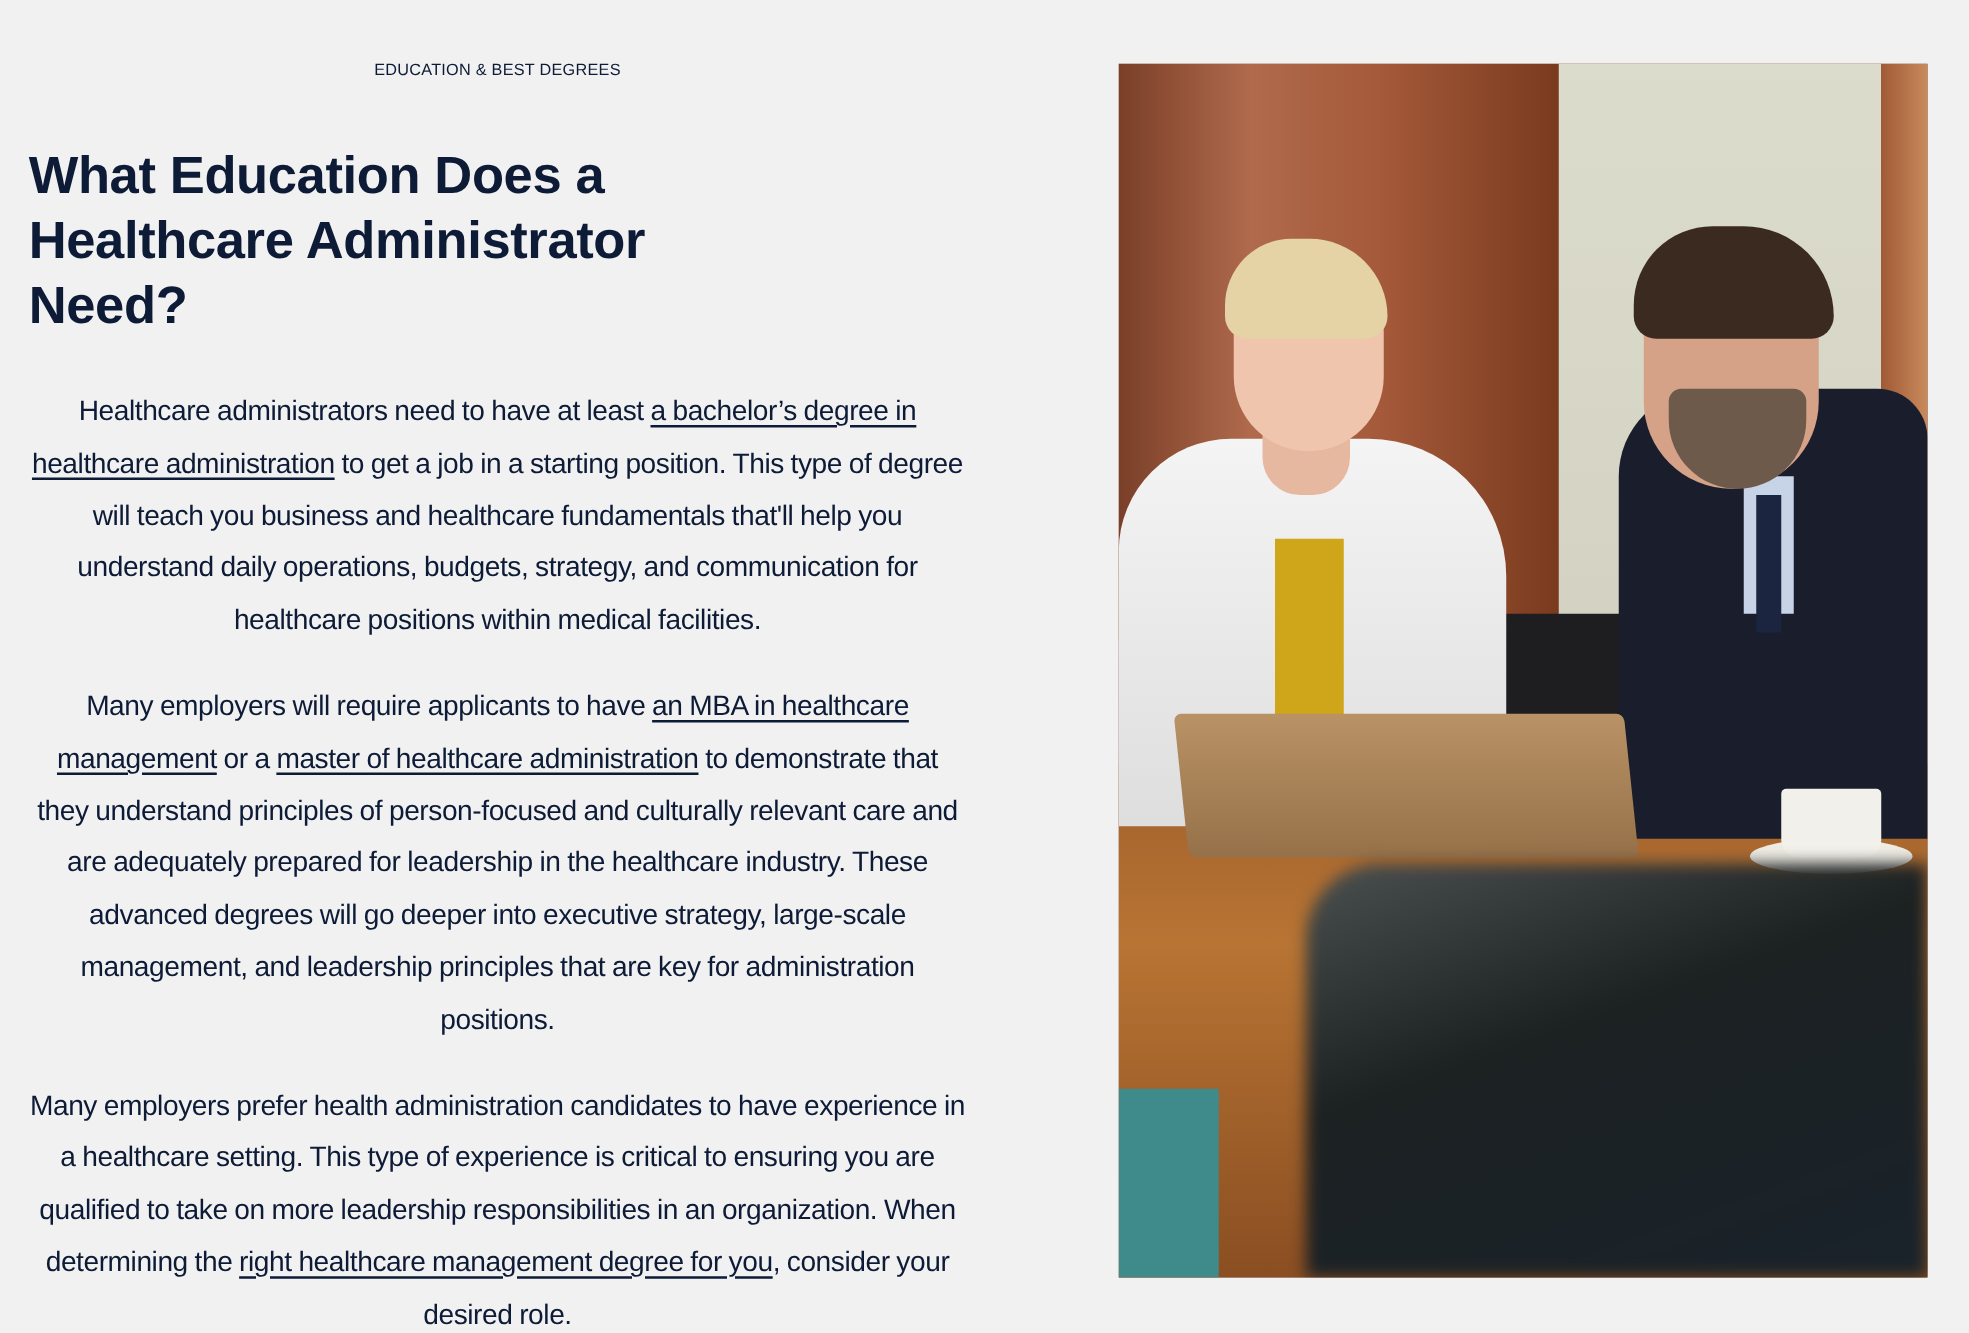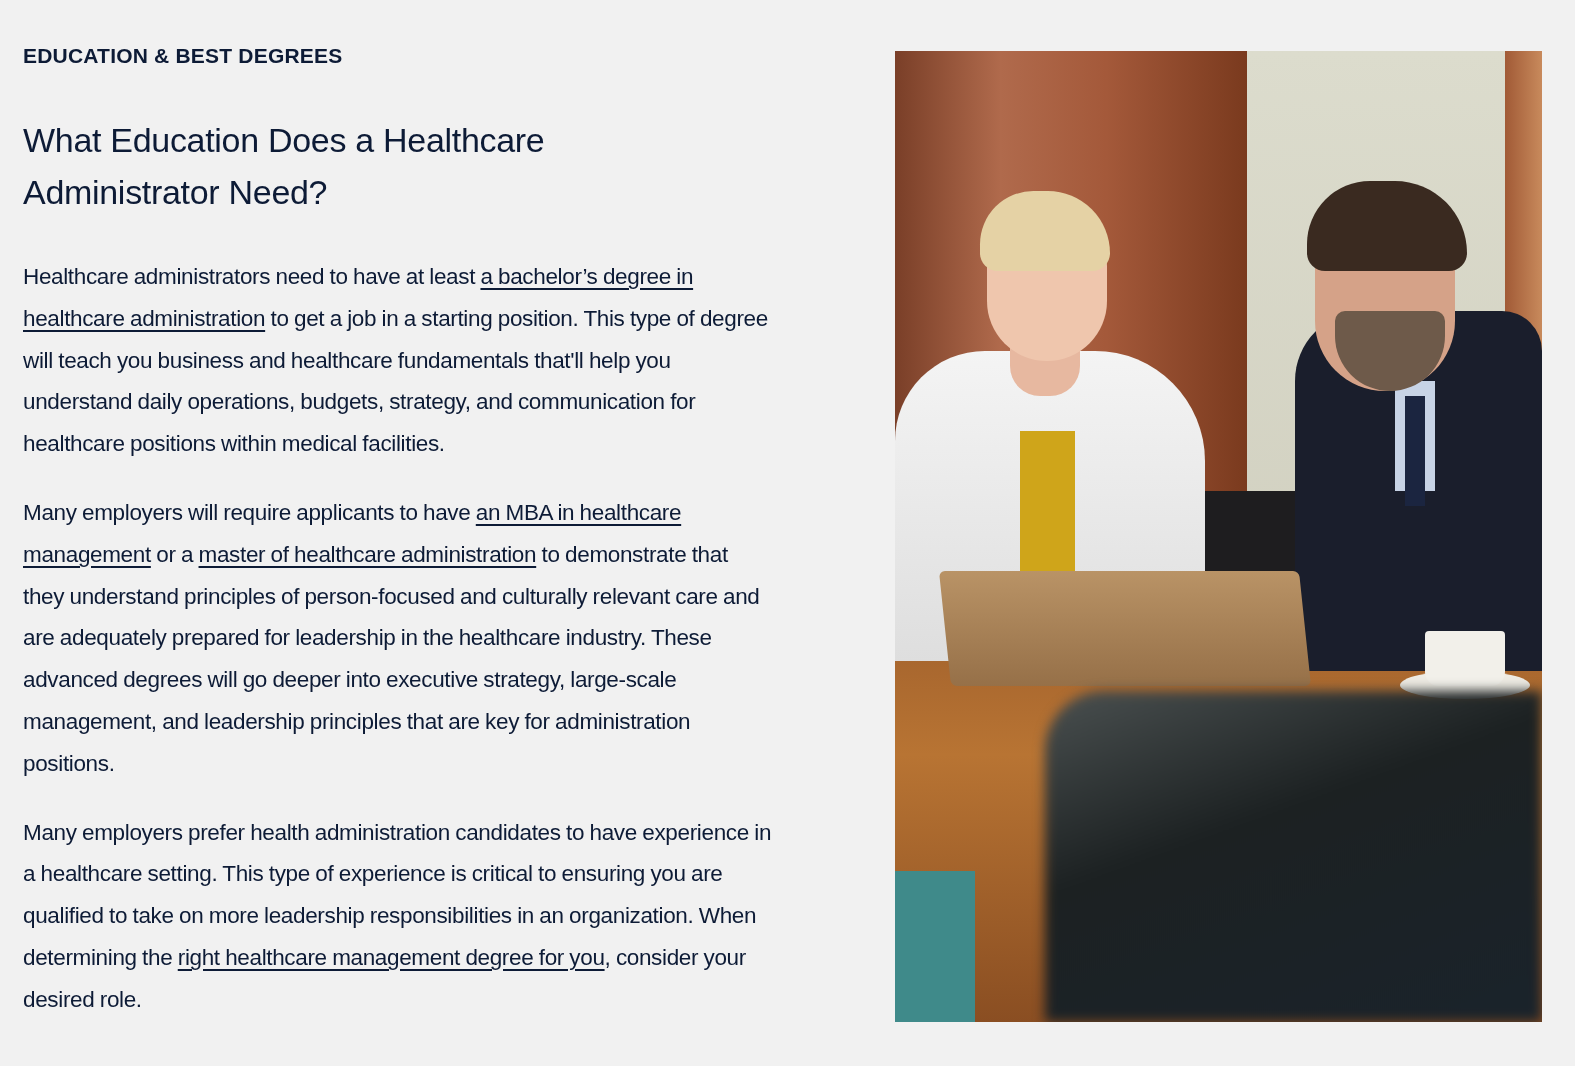--- a/index.html
+++ b/index.html
@@ -7,30 +7,30 @@
     width: 1575px; height: 1066px; overflow: hidden;
     background: #f1f1f1;
     font-family: "Liberation Sans", "DejaVu Sans", sans-serif;
     color: #0d1b36;
     position: relative;
   }
   .text-col {
     position: absolute; left: 23px; top: 40px; width: 750px;
   }
   .eyebrow {
-    font-size: 21px; font-weight: 700; letter-spacing: 0.2px;
-    margin: 0; line-height: 32px; text-transform: uppercase;
+    font-size: 13px; font-weight: 400; letter-spacing: 0.2px;
+    margin: 0; line-height: 32px; text-transform: uppercase; text-align: center;
   }
   .title {
-    font-size: 34px; font-weight: 400; line-height: 52px;
+    font-size: 42px; font-weight: 700; line-height: 52px;
     margin: 42px 0 38px 0; letter-spacing: -0.3px; width: 580px;
   }
   .para {
     font-size: 22.5px; line-height: 41.8px; margin: 0 0 27px 0;
-    letter-spacing: -0.35px; word-spacing: -0.5px;
+    letter-spacing: -0.35px; word-spacing: -0.5px; text-align: center;
   }
   .para a { color: #0d1b36; text-decoration: underline; text-underline-offset: 4px; text-decoration-thickness: 1.5px; }
 
   .photo {
     position: absolute; left: 895px; top: 51px; width: 647px; height: 971px;
     overflow: hidden; background: #6b3a22;
   }
   .photo div { position: absolute; }
   .wood-left { left: 0; top: 0; width: 352px; height: 460px;
     background: linear-gradient(90deg, #7a3f28 0%, #b06a4c 30%, #a4593a 60%, #7a3a1e 100%); }

